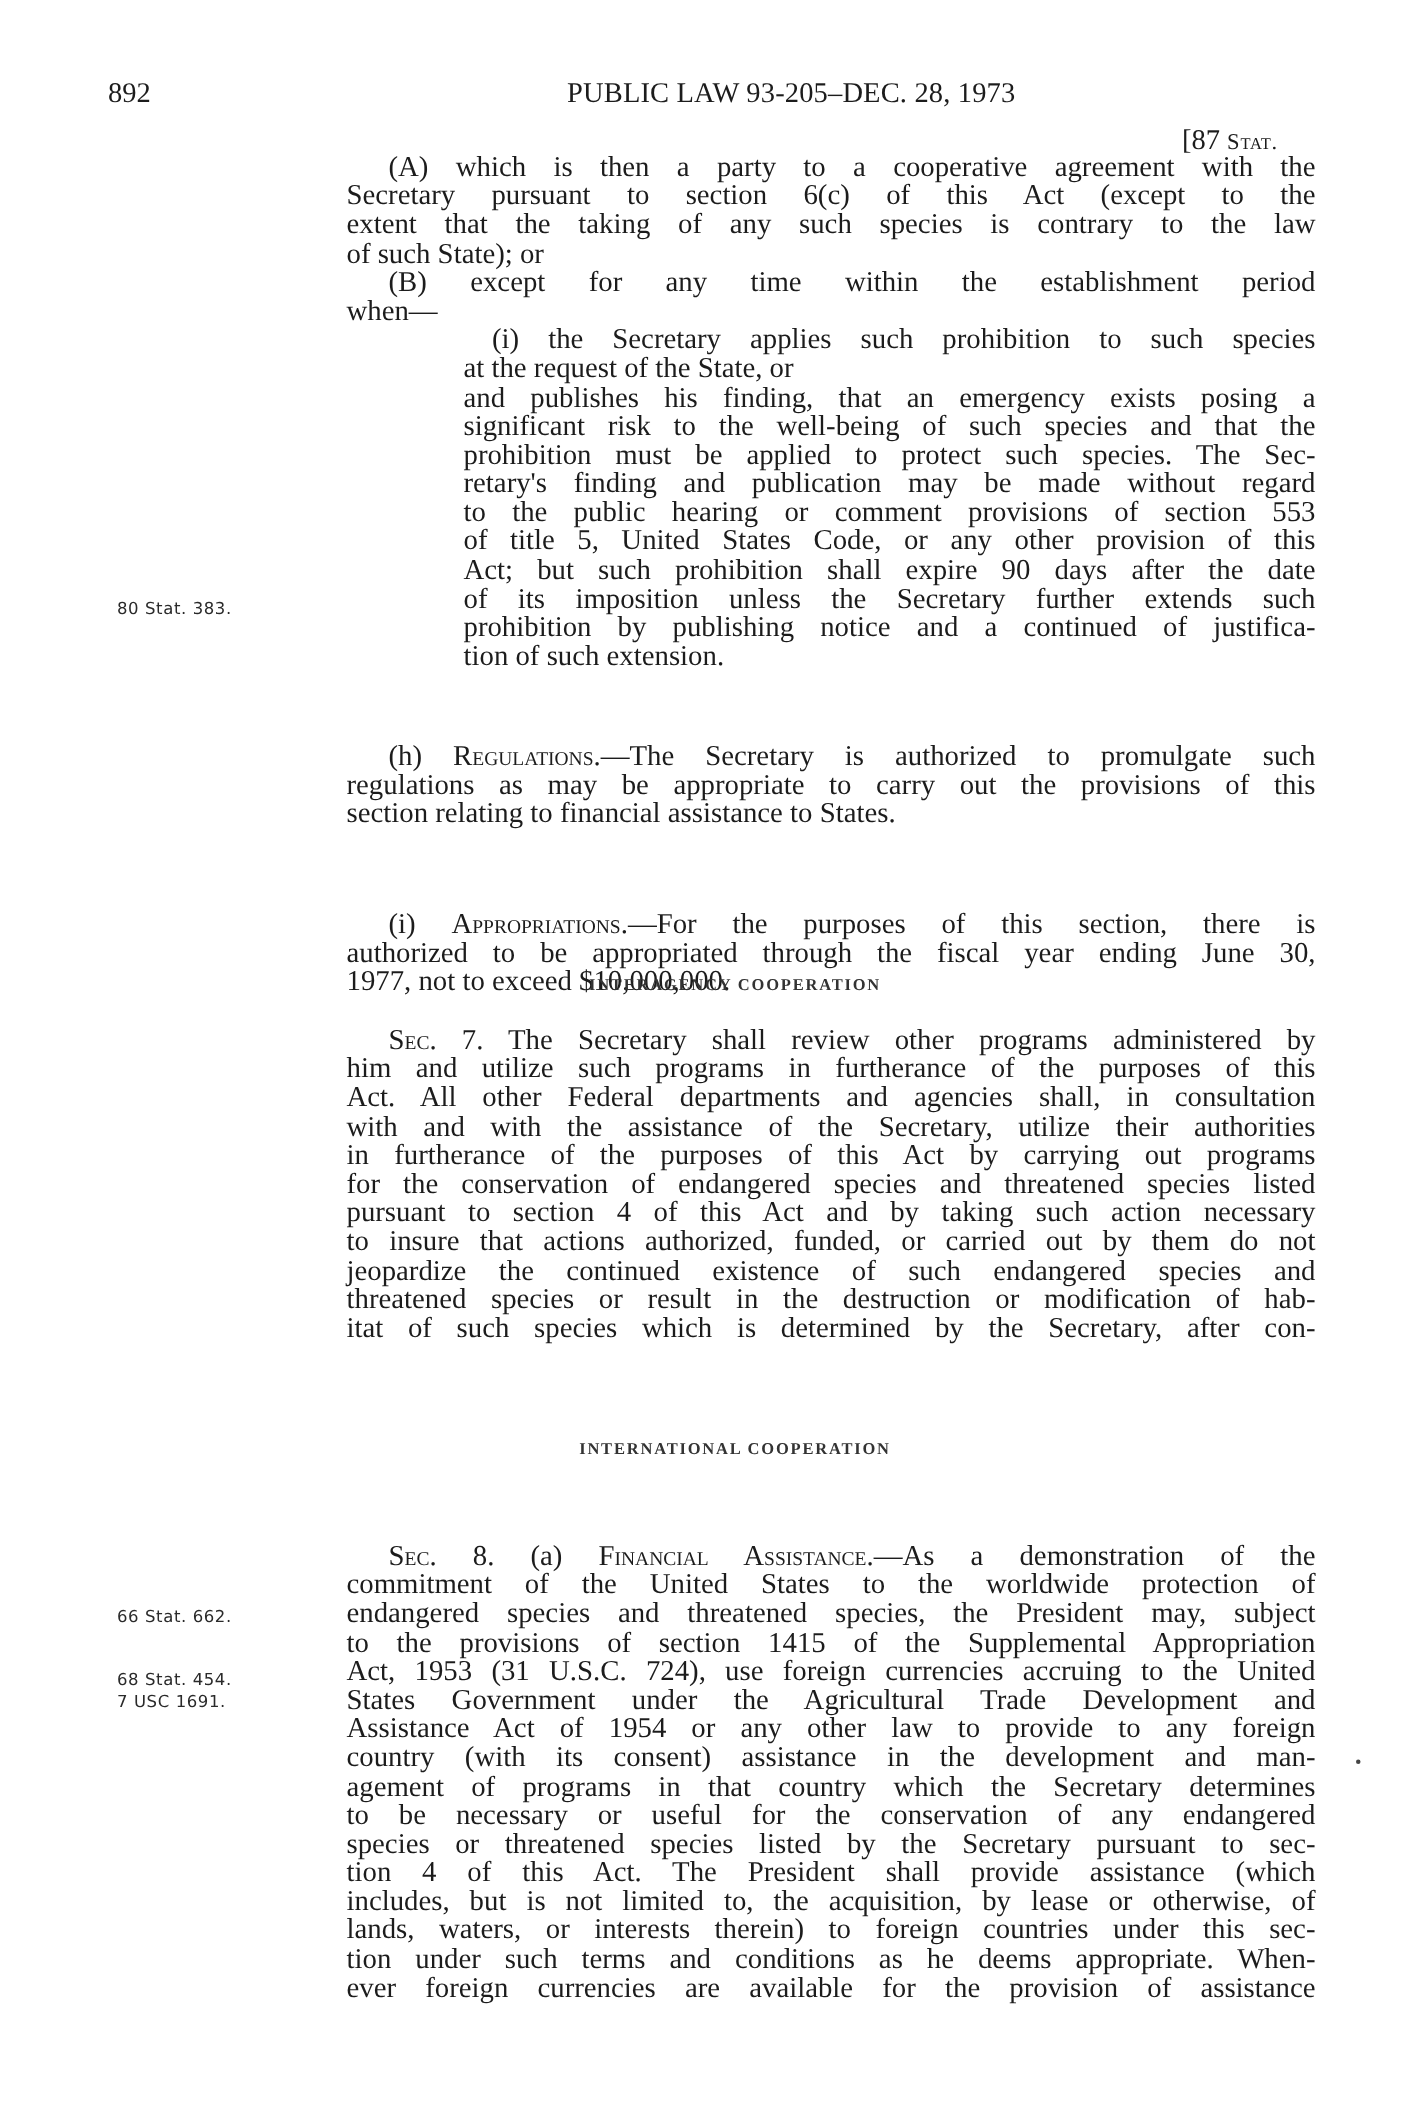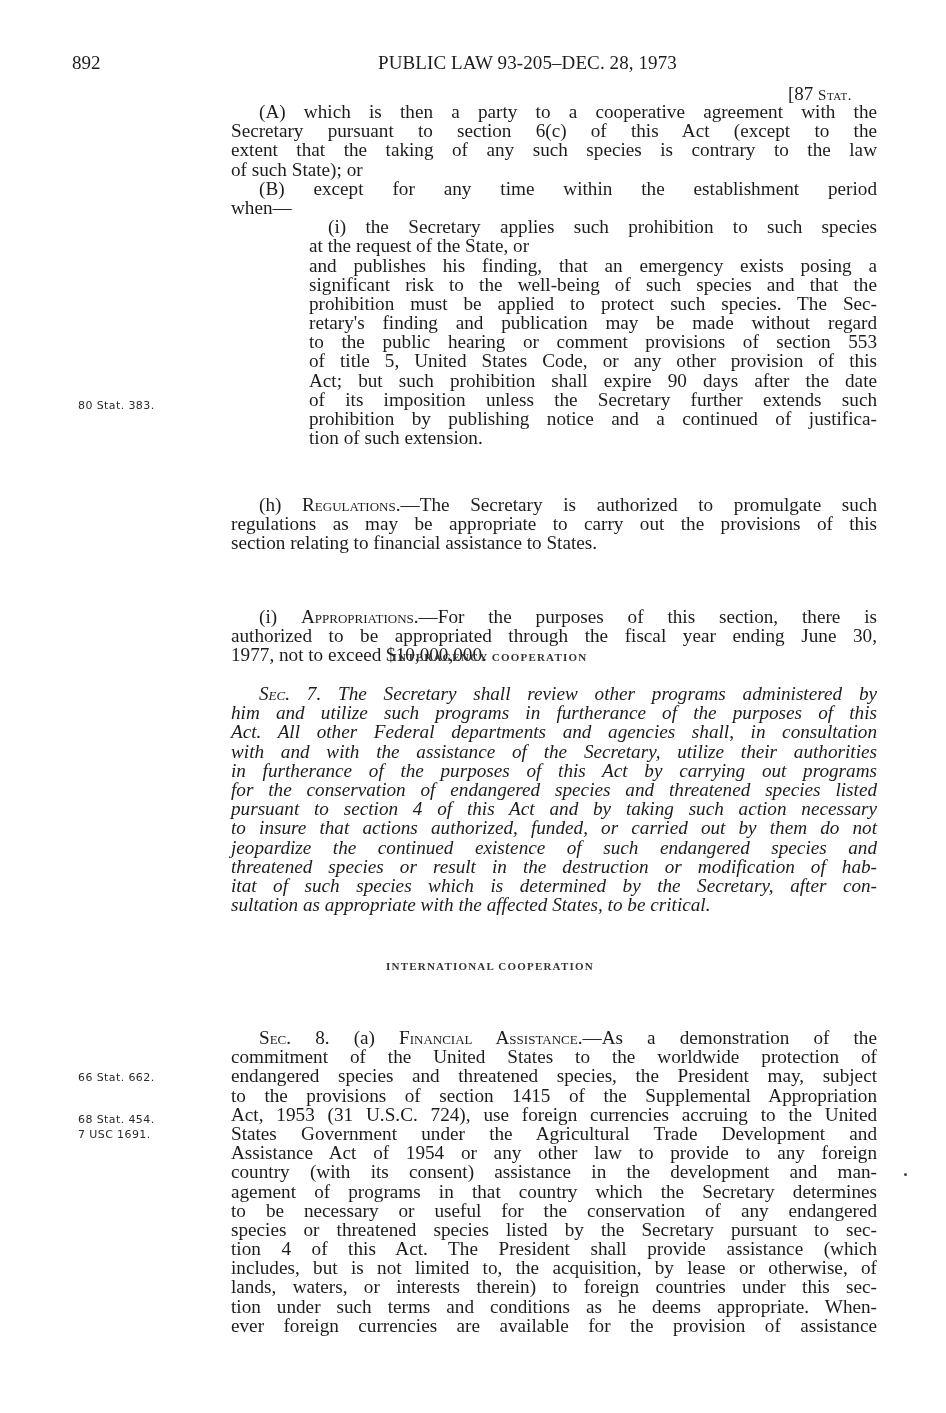--- a/index.html
+++ b/index.html
@@ -64,33 +64,32 @@
 </div>
 
 <div class="block" style="top:559px;margin-top:48px;">
   <span class="ln ind"><span>(i) </span><span class="sc">Appropriations.</span><span>—For the purposes of this section, there is</span></span>
   <span class="ln">authorized to be appropriated through the fiscal year ending June 30,</span>
   <span class="ln last">1977, not to exceed $10,000,000.</span>
 </div>
 
 <div class="section-heading" style="top:651px;">INTERAGENCY COOPERATION</div>
 
-<div class="block" style="top:684px;font-style:italic;">
+<div class="block" style="top:684px;">
   <span class="ln ind"><span class="sc">Sec.</span><span> 7. The Secretary shall review other programs administered by</span></span>
   <span class="ln">him and utilize such programs in furtherance of the purposes of this</span>
   <span class="ln">Act. All other Federal departments and agencies shall, in consultation</span>
   <span class="ln">with and with the assistance of the Secretary, utilize their authorities</span>
   <span class="ln">in furtherance of the purposes of this Act by carrying out programs</span>
   <span class="ln">for the conservation of endangered species and threatened species listed</span>
   <span class="ln">pursuant to section 4 of this Act and by taking such action necessary</span>
   <span class="ln">to insure that actions authorized, funded, or carried out by them do not</span>
   <span class="ln">jeopardize the continued existence of such endangered species and</span>
   <span class="ln">threatened species or result in the destruction or modification of hab-</span>
   <span class="ln">itat of such species which is determined by the Secretary, after con-</span>
-  <span class="ln last">sultation as appropriate with the affected States, to be critical.</span>
 </div>
 
 <div class="section-heading" style="top:960px;">INTERNATIONAL COOPERATION</div>
 
 <div class="block" style="top:991px;margin-top:37px;">
   <span class="ln ind"><span class="sc">Sec.</span><span> 8. (a) </span><span class="sc">Financial Assistance.</span><span>—As a demonstration of the</span></span>
   <span class="ln">commitment of the United States to the worldwide protection of</span>
   <span class="ln">endangered species and threatened species, the President may, subject</span>
   <span class="ln">to the provisions of section 1415 of the Supplemental Appropriation</span>
   <span class="ln">Act, 1953 (31 U.S.C. 724), use foreign currencies accruing to the United</span>

